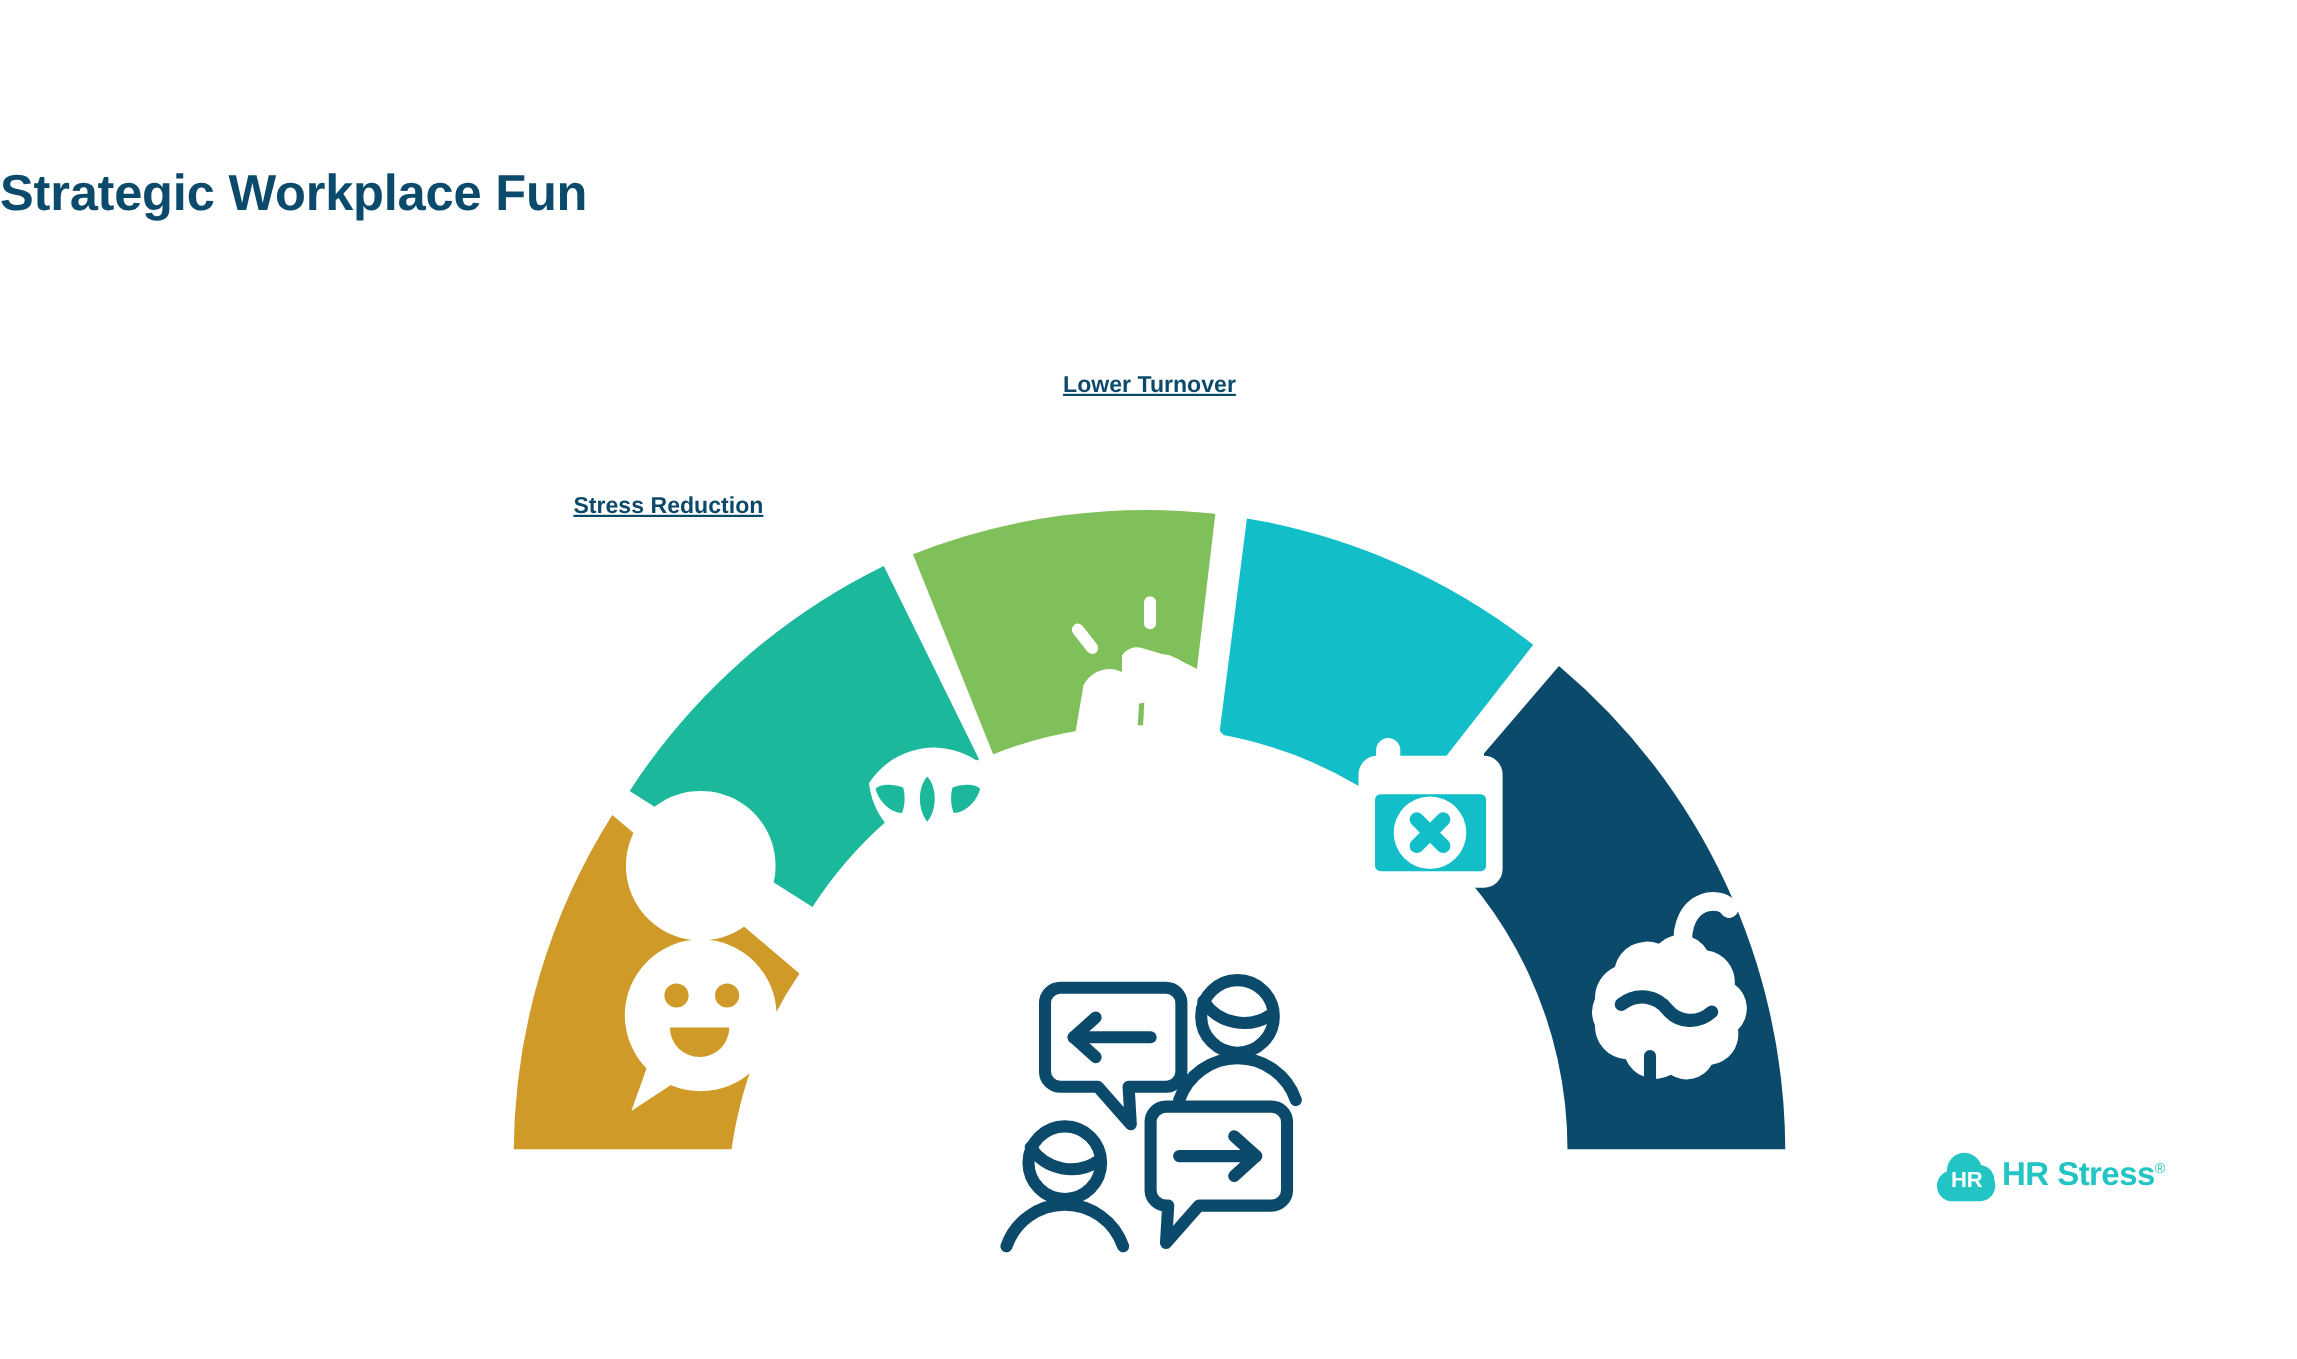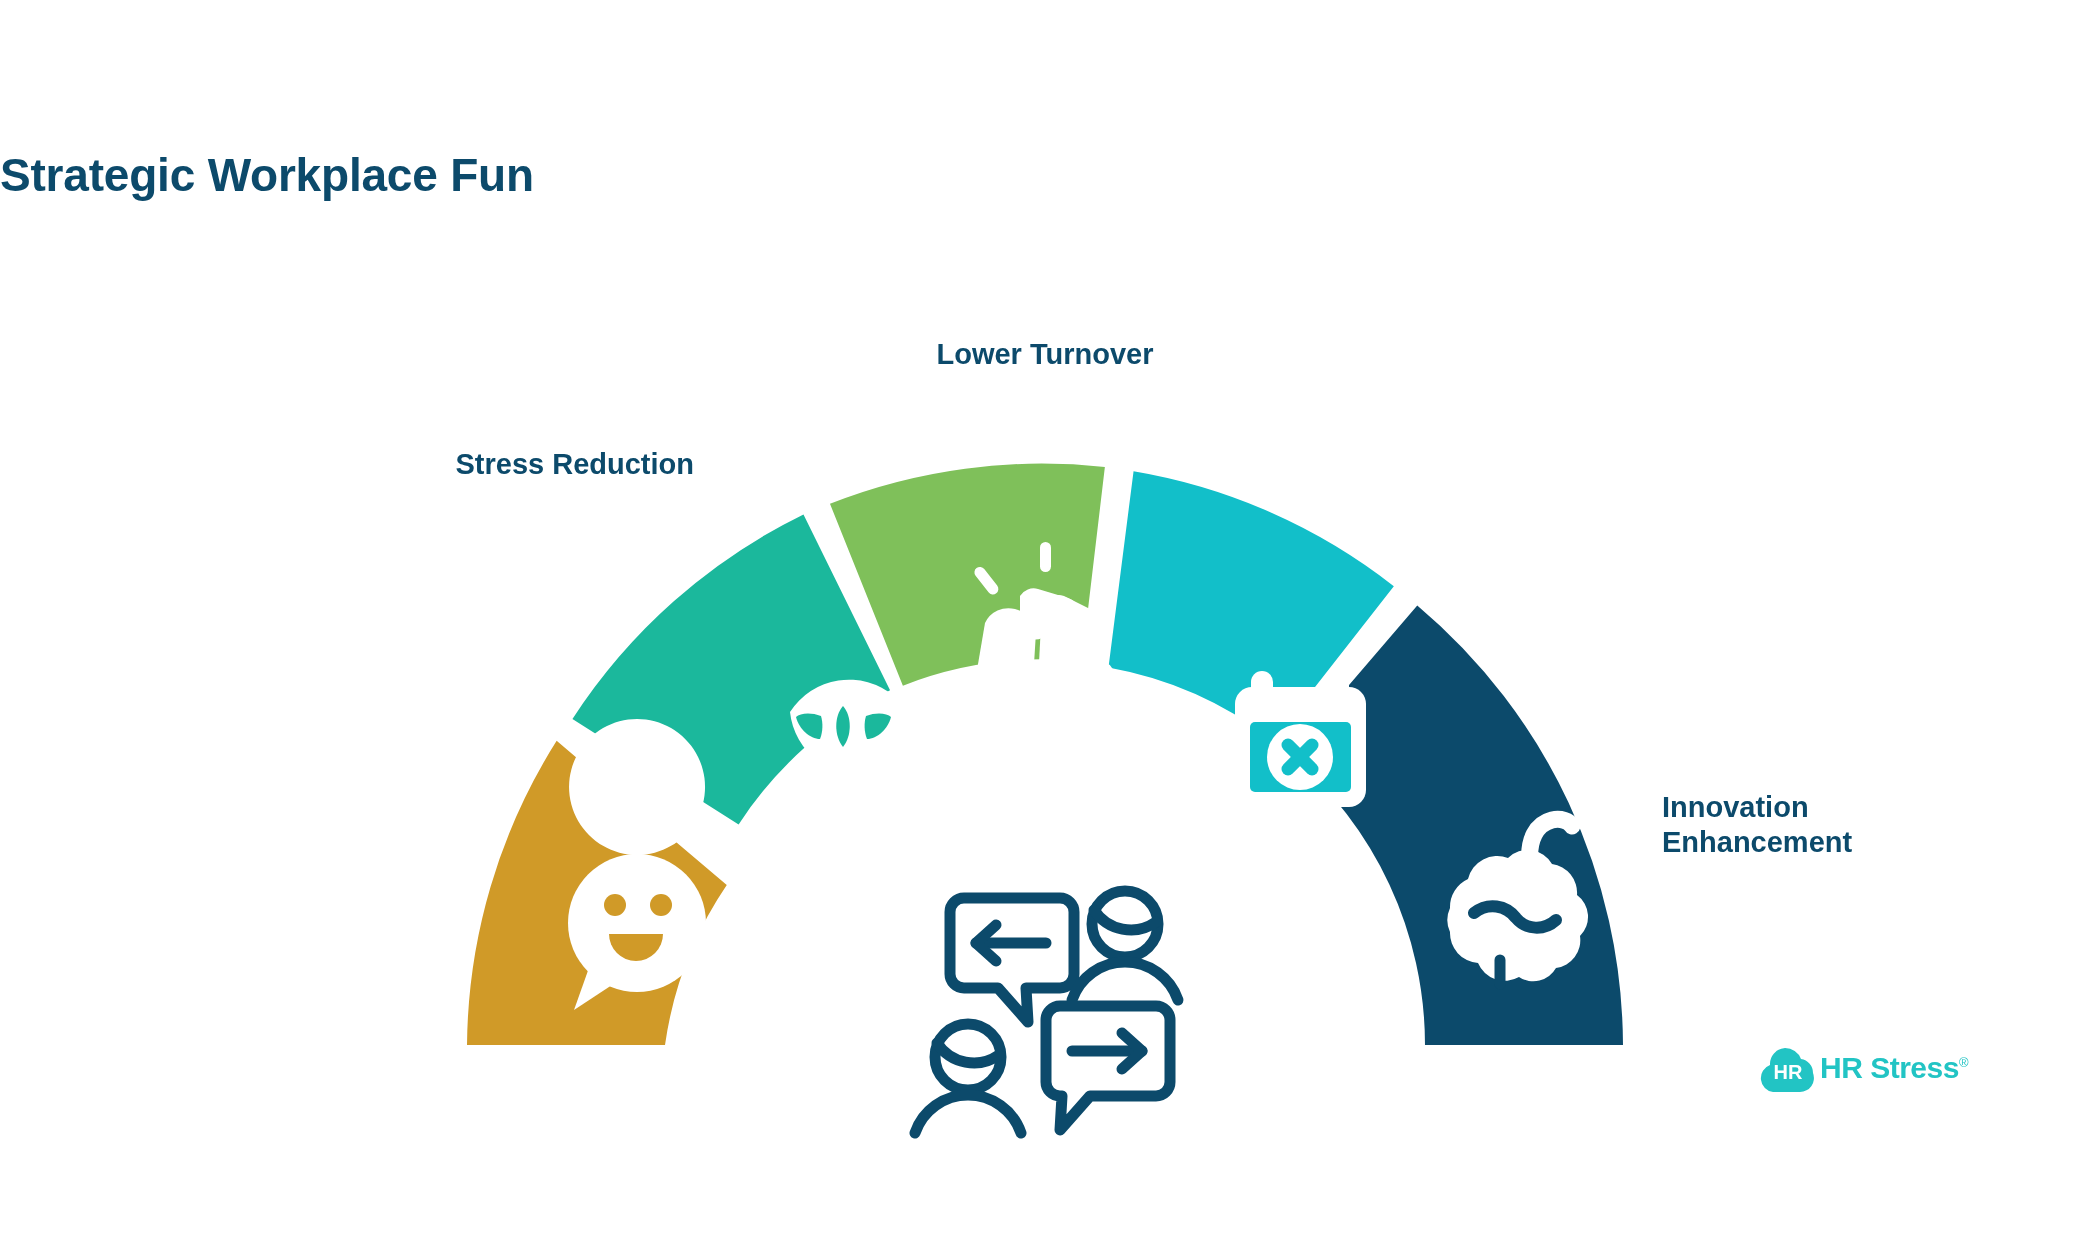--- a/index.html
+++ b/index.html
@@ -37,24 +37,25 @@
     top: 0;
     width: 2088px;
     height: 1235px;
     pointer-events: none;
   }
   .diagram svg { display: block; }
 
   .seg-label {
     position: absolute;
     color: #0C4A6B;
-    font-size: 29px;
+    font-size: 21px;
     font-weight: bold;
     line-height: 1.22;
     white-space: pre-line;
+    text-decoration: underline;
   }
   .lbl-motivation   { left: 148px;  top: 826px;  width: 300px; text-align: left; }
   .lbl-stress       { left: 404px;  top: 447px;  width: 290px; text-align: right; }
   .lbl-turnover     { left: 910px;  top: 337px;  width: 270px; text-align: center; }
   .lbl-absenteeism  { left: 1406px; top: 411px;  width: 230px; text-align: center; }
   .lbl-innovation   { left: 1662px; top: 790px;  width: 260px; text-align: left; }
 
   #logo {
     position: absolute;
     left: 1758px;
@@ -247,22 +248,20 @@
       </g>
     </svg>
   </div>
 
 
   <div class="seg-label lbl-stress" style="color: rgb(12, 74, 107);">Stress Reduction</div>
 
   <div class="seg-label lbl-turnover" style="color: rgb(12, 74, 107);">Lower Turnover</div>
 
 
-  <div class="seg-label lbl-innovation" style="color: rgb(12, 74, 107);">Innovation
-Enhancement</div>
 
   <div id="logo">
     <div class="cloudmark">
       <svg width="62" height="52" viewBox="0 0 62 52" xmlns="http://www.w3.org/2000/svg">
         <path d="M 15,50
                  a 14,14 0 0 1 -3,-27
                  a 16,16 0 0 1 15,-17
                  a 17,17 0 0 1 16,11
                  a 14,14 0 0 1 12,14
                  a 14,14 0 0 1 -13,19

